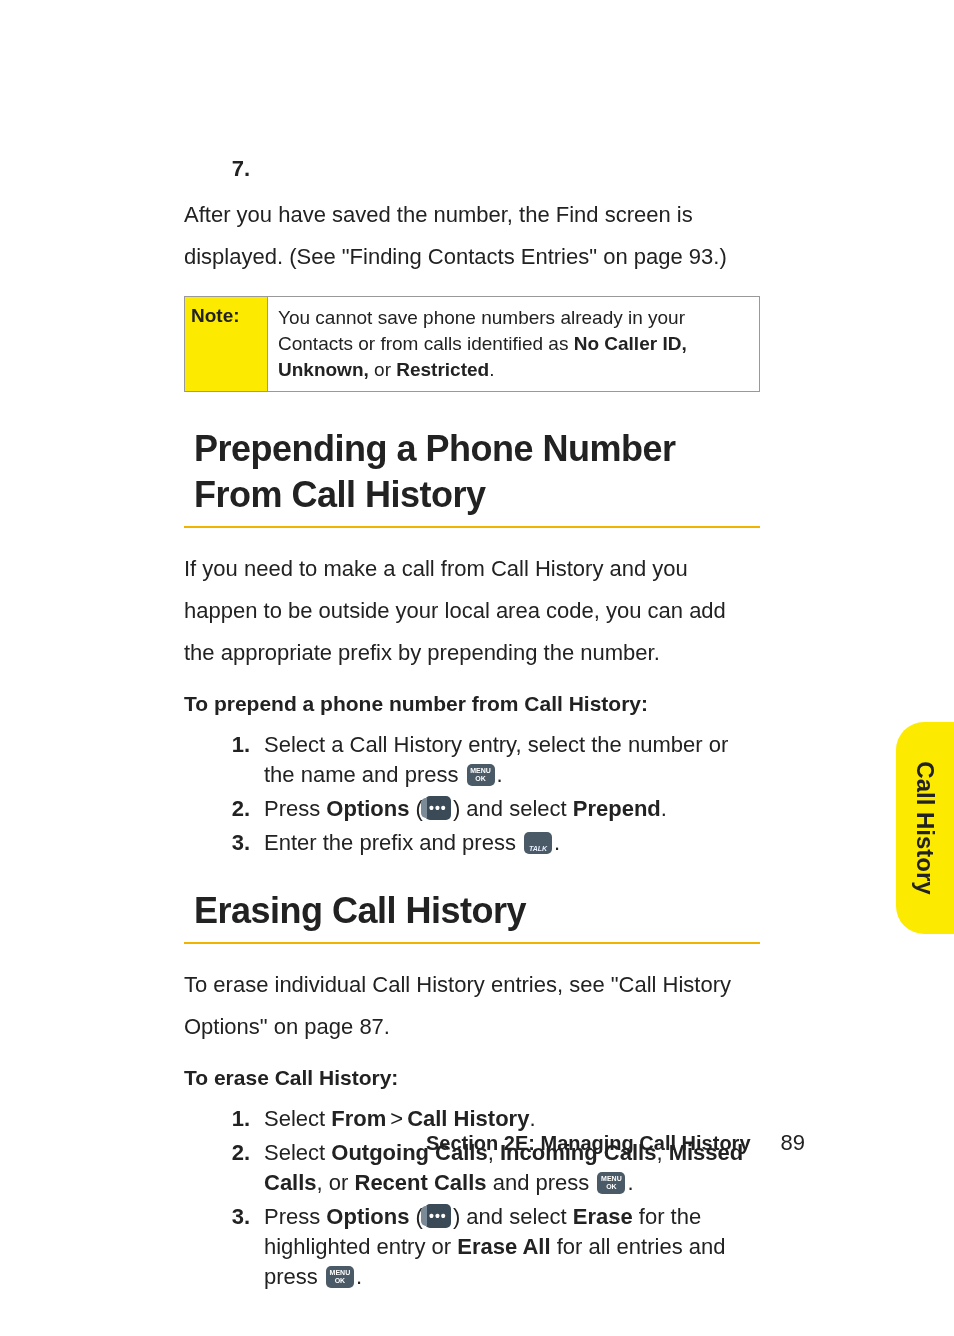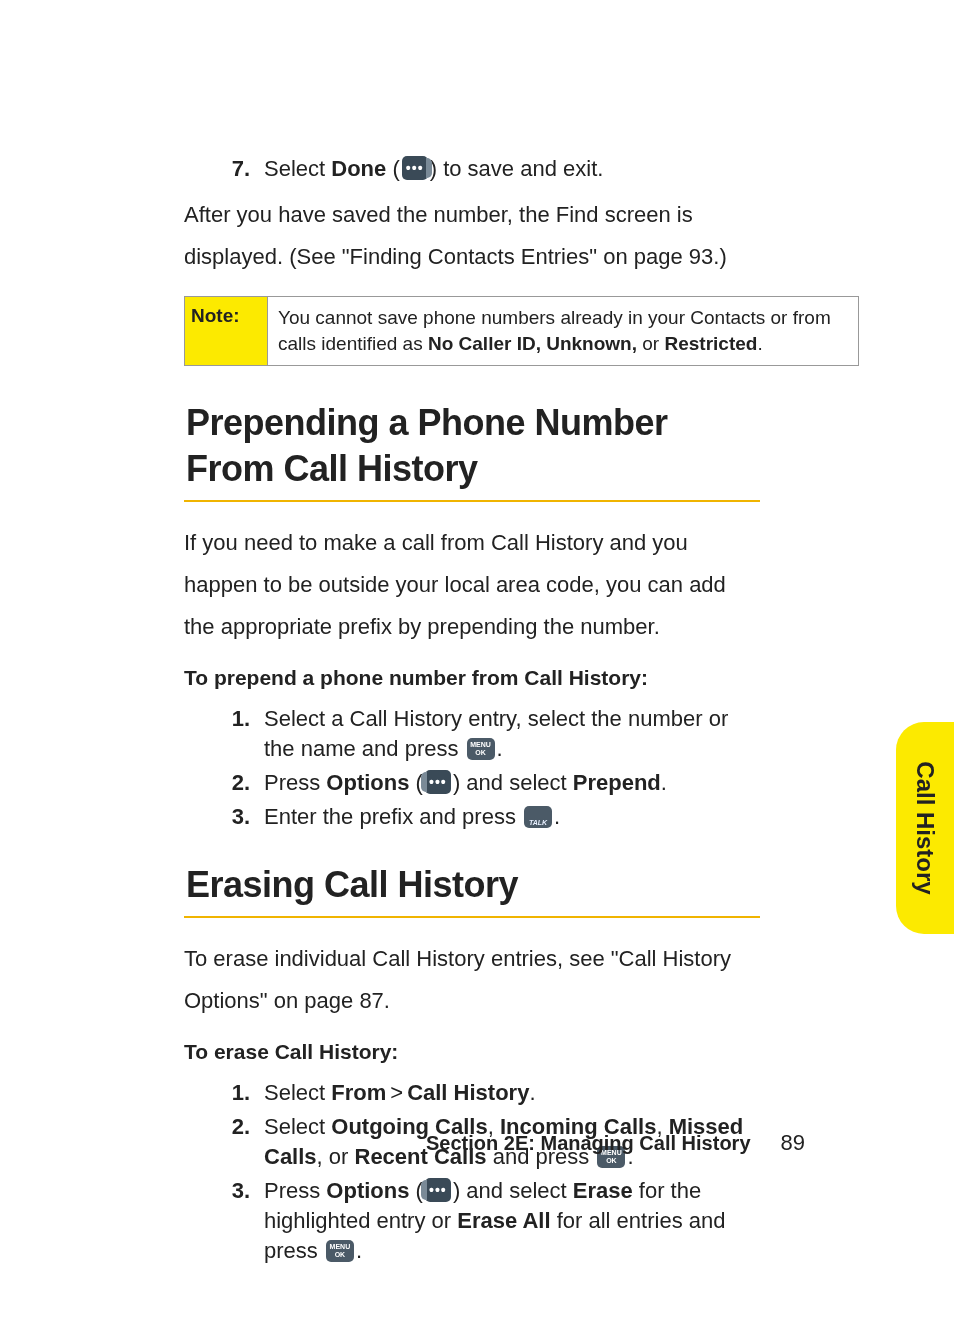--- a/index.html
+++ b/index.html
@@ -47,32 +47,32 @@
   .sub-head {
     font-weight: 700;
     font-size: 21px;
     margin: 18px 0 14px 0;
   }
   h1.section-title {
     font-family: "Segoe UI", "Helvetica Neue", Arial, sans-serif;
     font-weight: 700;
     font-size: 36px;
     line-height: 46px;
-    margin: 34px 0 6px 2px;
+    margin: 34px 0 6px 10px;
     letter-spacing: -0.5px;
   }
   .rule {
     border: none;
     border-top: 2px solid #f0b400;
     margin: 8px 0 20px 0;
   }
   
   .note-table {
     display: flex;
-    width: 675px;
+    width: 576px;
     margin: 14px 0 10px 0;
     border: 1px solid #999;
     box-sizing: border-box;
   }
   .note-left {
     flex: 0 0 70px;
     background: #fcea00;
     border-right: 1px solid #999;
     padding: 8px 6px;
     font-weight: 700;
@@ -204,23 +204,20 @@
   .footer .fpage { font-weight: 400; font-size: 22px; }
 </style>
 </head>
 <body>
 
 <div class="page">
   <div class="content">
 
     <div class="step" style="margin-left:10px;">
       <div class="num">7.</div>
-      <div class="txt">
-        <span>Select </span><span class="bold">Done</span><span> (</span><span class="key key-dots left-tab"></span><span>) to save and exit.</span>
-      </div>
     </div>
 
     <p class="body-p">After you have saved the number, the Find screen is displayed. (See "Finding Contacts Entries" on page 93.)</p>
 
     <div class="note-table">
       <div class="note-left">Note:</div>
       <div class="note-right">
         <span>You cannot save phone numbers already in your Contacts or from calls identified as </span><span class="bold">No Caller ID, Unknown,</span><span> or </span><span class="bold">Restricted</span><span>.</span>
       </div>
     </div>

